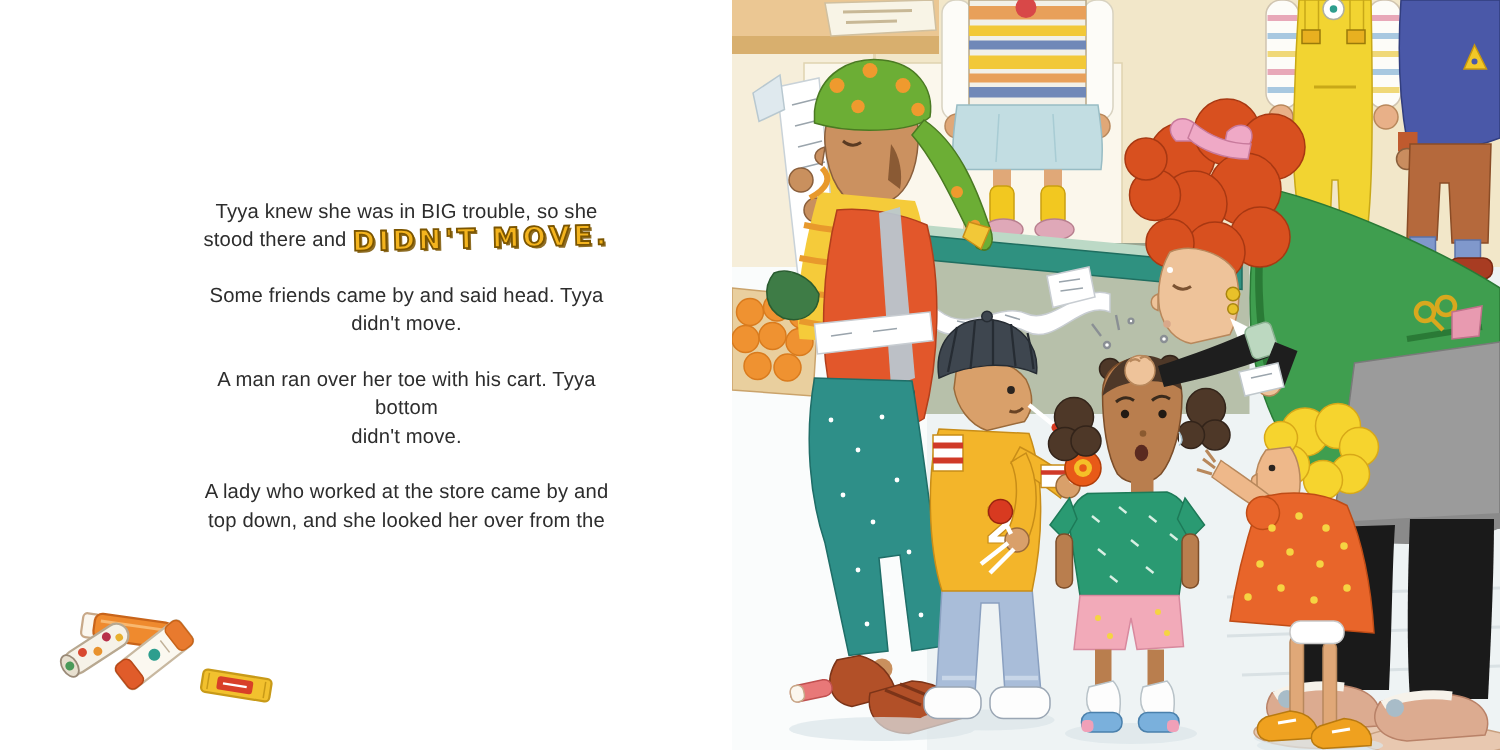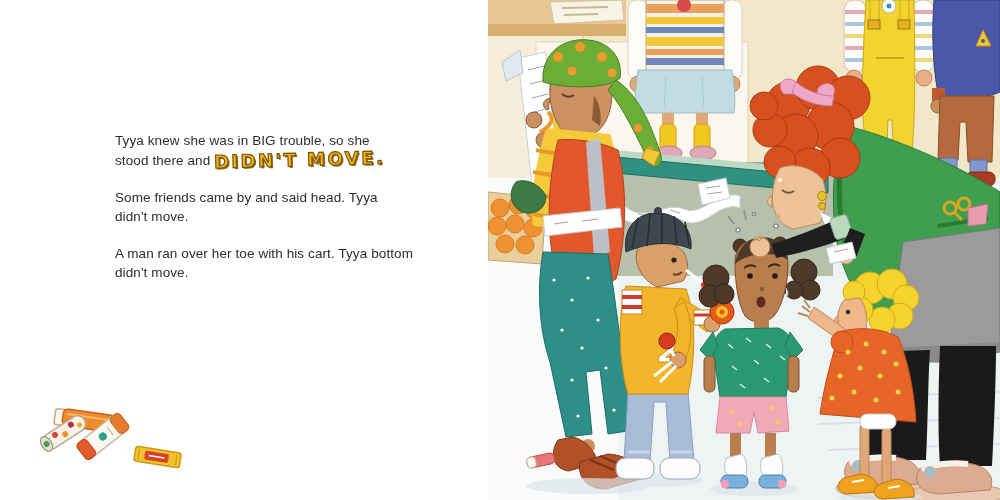--- a/index.html
+++ b/index.html
@@ -1,21 +1,21 @@
 <!DOCTYPE html>
 <html><head>
 <meta charset="utf-8">
 <style>
   html,body{margin:0;padding:0;background:#fff;}
   #spread{position:relative;width:1000px;height:500px;background:#ffffff;overflow:hidden;
           font-family:"Liberation Sans",sans-serif;}
   
   #text-column{position:absolute;left:115px;top:131px;width:300px;color:#2d2d2d;
                font-size:13.5px;line-height:19px;letter-spacing:.1px;}
-  .para{margin:0 0 18px 0;}
+  .para{margin:0 0 18px 12px;text-align:center;}
   .hl{display:inline-block;font-family:"DejaVu Sans",sans-serif;font-weight:bold;
       font-size:18px;line-height:18px;color:#F4B41E;letter-spacing:2.5px;
       -webkit-text-stroke:1.2px #7B5500;
       text-shadow:1.5px 1.5px 0 rgba(123,85,0,.85);
       transform:translateY(1px) rotate(-1.5deg);}
   
   #candies{position:absolute;left:30px;top:398px;}
   #illustration{position:absolute;left:488px;top:0;}
   svg{display:block;}
 </style>
@@ -31,20 +31,22 @@
     </div>
     <div class="para">
       <div>Some friends came by and said head. Tyya</div>
       <div>didn't move.</div>
     </div>
     <div class="para">
       <div>A man ran over her toe with his cart. Tyya bottom</div>
       <div>didn't move.</div>
     </div>
     <div class="para">
+      <div>A lady who worked at the store came by and</div>
+      <div>top down, and she looked her over from the</div>
     </div>
   </div>
 
   <svg id="candies" width="170" height="100" viewBox="0 0 170 100">
     <g transform="translate(30,10) rotate(8)">
       <rect x="-4" y="1" width="12" height="16" rx="3" fill="#fbf6ee" stroke="#c8a888" stroke-width="1.5"></rect>
       <rect x="4" y="0" width="52" height="17" rx="5" fill="#ef8a2e" stroke="#c8641a" stroke-width="1.5"></rect>
       <line x1="8" y1="5" x2="50" y2="5" stroke="#f8b870" stroke-width="2"></line>
     </g>
     <g transform="translate(8,42) rotate(-33)">

